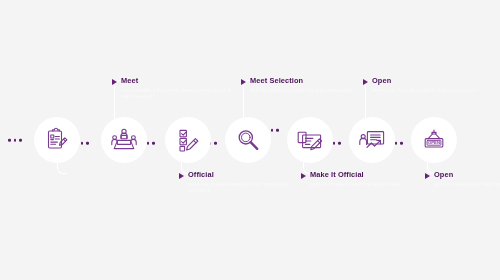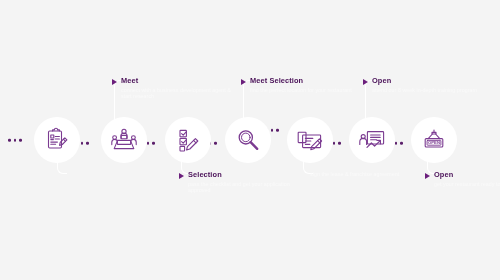--- a/index.html
+++ b/index.html
@@ -241,34 +241,38 @@
     <div class="label-row">
       <span class="tri"></span>
       <span class="label-title">Meet</span>
     </div>
     <div class="label-sub">connect with a business development agent &amp; start research</div>
   </div>
 
   <div class="label-block" style="left:179px; top:170px;">
     <div class="label-row">
       <span class="tri"></span>
-      <span class="label-title">Selection</span>
+      <span class="label-title">Official</span>
     </div>
     <div class="label-sub">pass the checklist and get your application approved</div>
   </div>
 
   <div class="label-block" style="left:241px; top:76px;">
     <div class="label-row">
       <span class="tri"></span>
       <span class="label-title">Meet Selection</span>
     </div>
     <div class="label-sub">find the perfect location for your restaurant</div>
   </div>
 
   <div class="label-block" style="left:301px; top:170px;">
+    <div class="label-row">
+      <span class="tri"></span>
+      <span class="label-title">Make It Official</span>
+    </div>
     <div class="label-sub">sign the lease &amp; franchise agreement</div>
   </div>
 
   <div class="label-block" style="left:363px; top:76px;">
     <div class="label-row">
       <span class="tri"></span>
       <span class="label-title">Open</span>
     </div>
     <div class="label-sub">attend our 8 week in-depth training program</div>
   </div>

